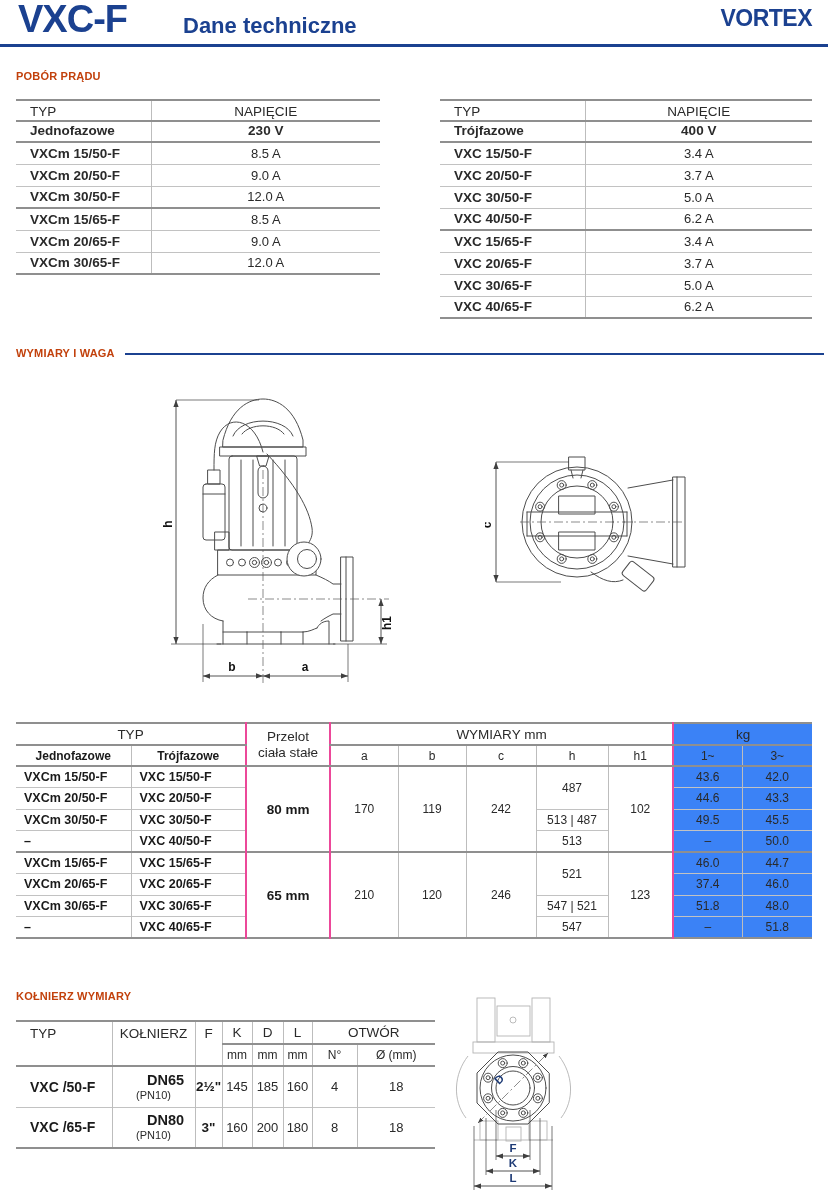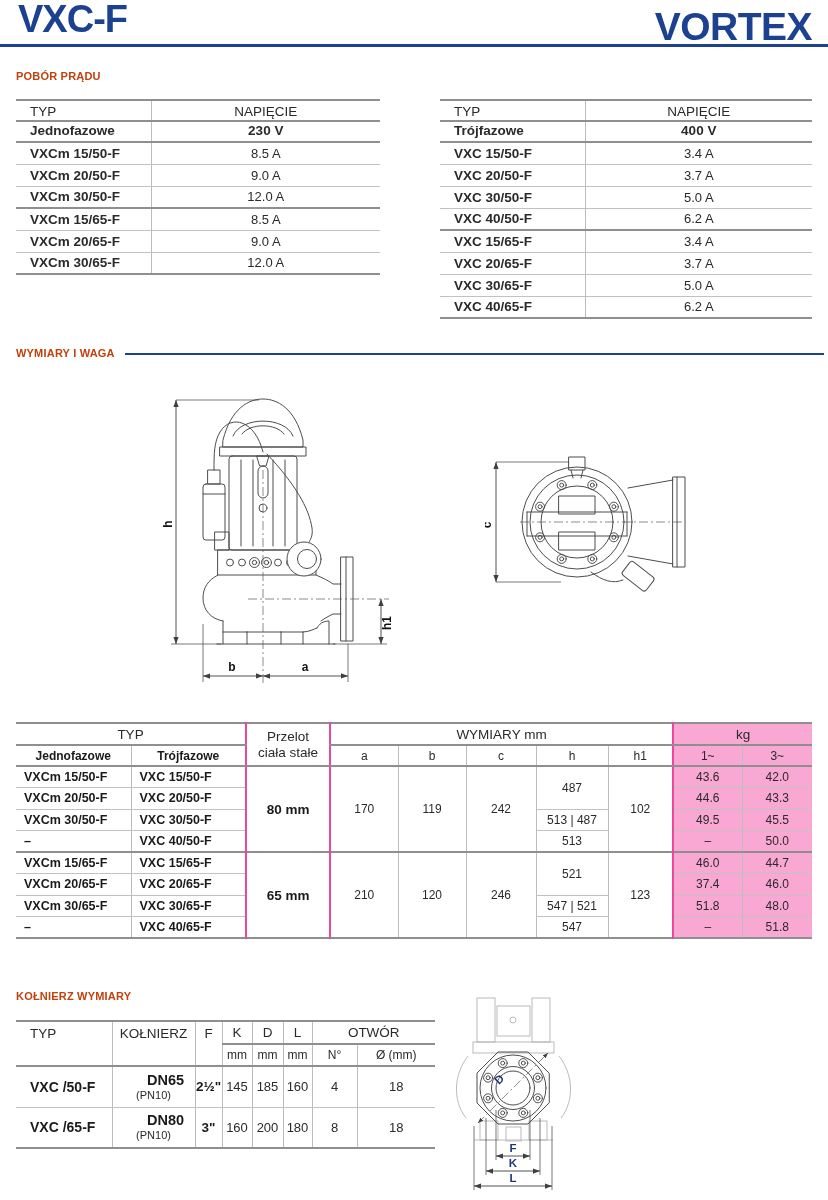--- a/index.html
+++ b/index.html
@@ -4,36 +4,36 @@
 <style>
   * { margin:0; padding:0; box-sizing:border-box; }
   html,body { background:#ffffff; }
   .page {
     position:relative; width:828px; height:1200px; background:#fff;
     font-family:"Liberation Sans", sans-serif; color:#1f1f1f; overflow:hidden;
   }
   
   .hdr-model { position:absolute; left:18px; top:-2px; font-size:38px; font-weight:bold; color:#1b4190; letter-spacing:-1px; }
   .hdr-sub   { position:absolute; left:183px; top:13px; font-size:22px; font-weight:bold; color:#1b4190; }
-  .hdr-brand { position:absolute; right:16px; top:5px; font-size:39px; font-weight:bold; color:#1b4190; letter-spacing:-0.5px; }
+  .hdr-brand { position:absolute; right:16px; top:5px; font-size:23px; font-weight:bold; color:#1b4190; letter-spacing:-0.5px; }
   .hdr-rule  { position:absolute; left:0; right:0; top:44px; height:3px; background:#1b4190; }
   
   .sec-title { position:absolute; font-size:11px; font-weight:bold; color:#c2410c; letter-spacing:0.2px;text-align:center; }
   .sec-line  { display:flex; align-items:center; }
   .sec-line .line { flex:1; height:2px; background:#1b4190; margin-left:10px; margin-top:2px; }
   
   table { border-collapse:collapse; table-layout:fixed;
           border-top:2px solid #8f8f8f; border-bottom:2px solid #8f8f8f; }
   th, td { font-size:13px; font-weight:normal; text-align:center; vertical-align:middle; padding:0; color:#2a2a2a; }
   .bold { font-weight:bold; color:#1a1a1a; }
   .bL  { border-left:1px solid #bdbdbd; }
   .bLd { border-left:2px solid #ec4899; }
   .bT  { border-top:1px solid #c2c2c2; }
   .bTd { border-top:2px solid #8f8f8f; }
-  .kgbg { background:#f9a8d4; }
+  .kgbg { background:#3b82f6; }
   .tl { text-align:left; padding-left:14px; }
   
   .amp { position:absolute; }
   .amp thead th { border-bottom:2px solid #8f8f8f; }
   .amp th, .amp td { height:22px; }
   .amp thead .r1 th { font-size:13.5px; height:21px; vertical-align:bottom; padding-bottom:1px; }
   .amp thead .r2 th { font-size:13.5px; height:21px; vertical-align:top; padding-top:1px; font-weight:bold; }
   .amp tbody td.m { font-weight:bold; font-size:13.5px; }
   
   .dim-table { position:absolute; left:16px; top:722px; width:796px; }
@@ -65,20 +65,21 @@
   svg .ext   { stroke:#3f3f3f; stroke-width:0.7; fill:none; }
   svg text.dlab  { font-family:"Liberation Sans",sans-serif; font-size:12px; font-weight:bold; fill:#111; text-anchor:middle; }
   svg text.dlabn { font-family:"Liberation Sans",sans-serif; font-size:11.5px; font-weight:bold; fill:#1d3a75; text-anchor:middle; }
 </style>
 </head>
 <body>
 
 <div class="page">
 
   <div class="hdr-model">VXC-F</div>
+  <div class="hdr-sub">Dane techniczne</div>
   <div class="hdr-brand">VORTEX</div>
   <div class="hdr-rule"></div>
 
   <div class="sec-title" style="left:16px; top:70px;">POBÓR PRĄDU</div>
 
   <table class="amp" style="left:16px; top:99px; width:364px;">
     <colgroup>
         <col style="width:135px">
         <col style="width:229px">
       </colgroup>

